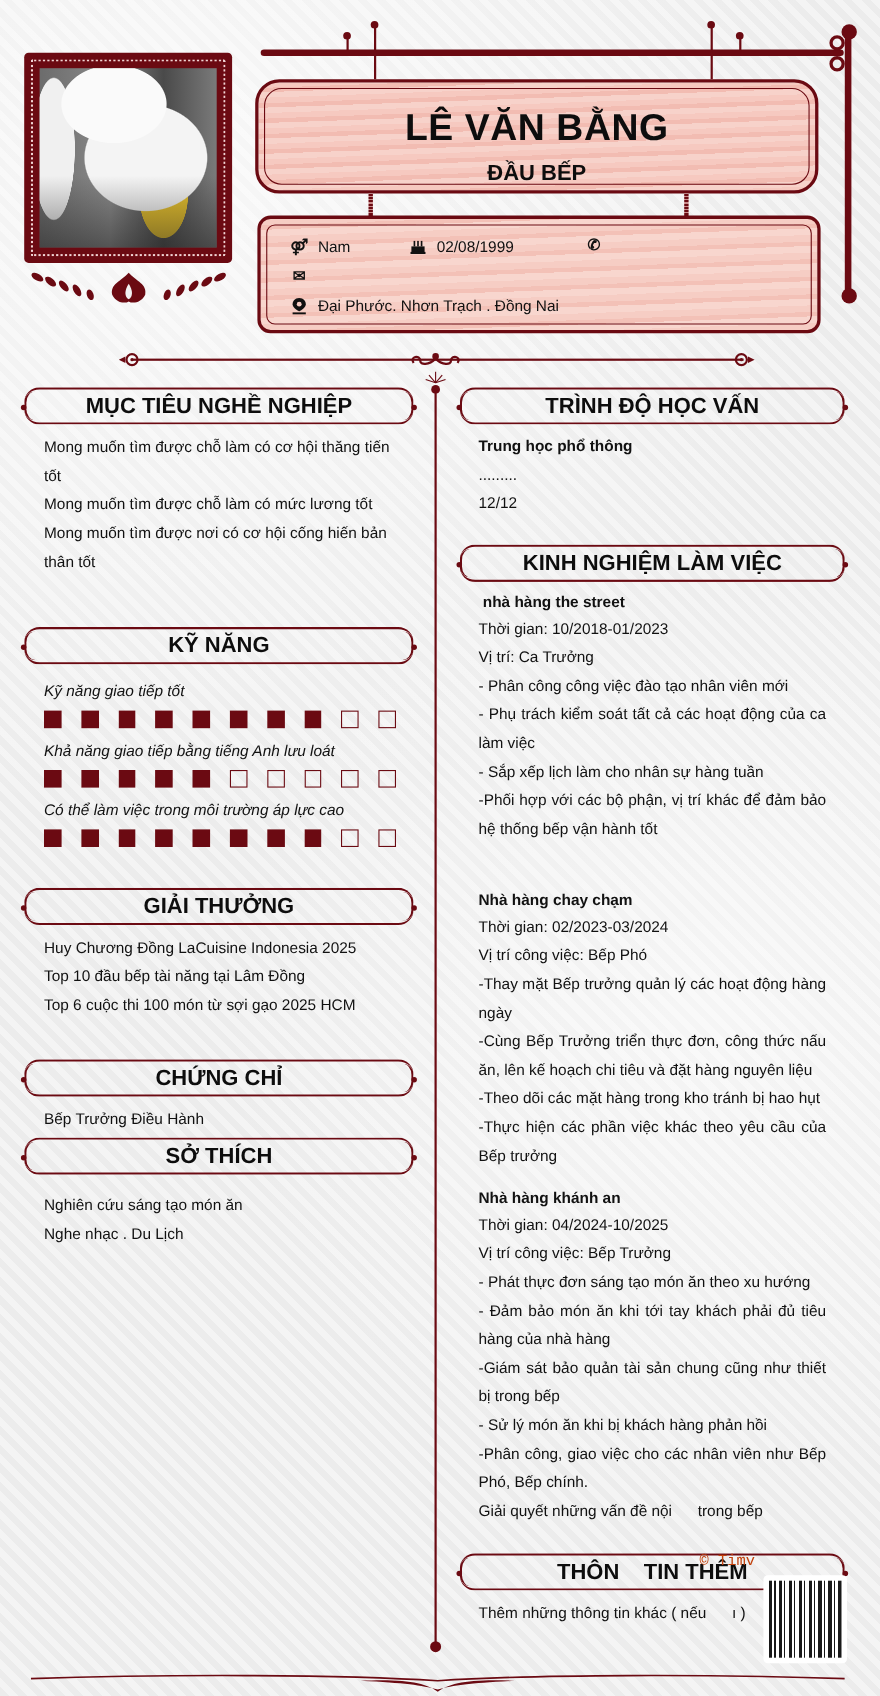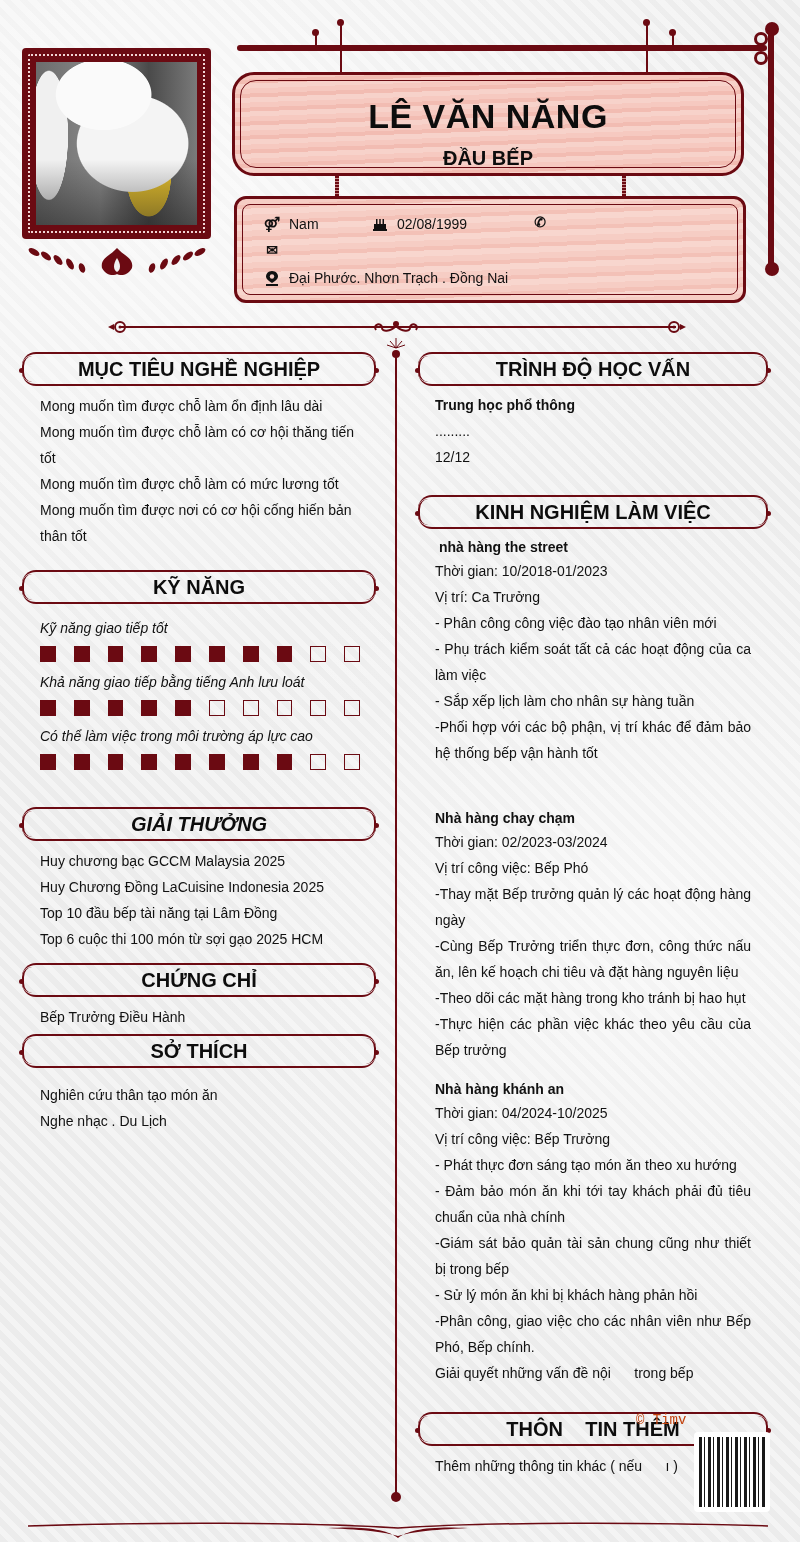--- a/index.html
+++ b/index.html
@@ -165,21 +165,21 @@
 <div class="abs pin-line" style="left:315px;top:32px;height:14px;"></div>
 <div class="abs pin-dot" style="left:312px;top:29px;"></div>
 <div class="abs pin-line" style="left:340px;top:22px;height:50px;"></div>
 <div class="abs pin-dot" style="left:337px;top:19px;"></div>
 <div class="abs pin-line" style="left:646px;top:22px;height:50px;"></div>
 <div class="abs pin-dot" style="left:643px;top:19px;"></div>
 <div class="abs pin-line" style="left:672px;top:32px;height:14px;"></div>
 <div class="abs pin-dot" style="left:669px;top:29px;"></div>
 
 <div class="abs name-board">
-  <div class="name">LÊ VĂN NĂNG</div>
+  <div class="name">LÊ VĂN BẰNG</div>
   <div class="title">ĐẦU BẾP</div>
 </div>
 
 <div class="abs chain" style="left:335px;top:176px;height:21px;"></div>
 <div class="abs chain" style="left:622px;top:176px;height:21px;"></div>
 
 <div class="abs info-board">
   <div class="info-row" style="left:26px;top:17px;">
     <span class="ico">⚤</span>
     <span>Nam</span>
@@ -247,21 +247,20 @@
 </div>
 <div class="abs v-rule"></div>
 <div class="abs v-dot" style="left:391px;top:1492px;"></div>
 
 <div class="sec-head" style="left:22px;top:352px;width:354px;">
   <span class="cap-l"></span>
     <span class="cap-r"></span>
   <span class="sec-title">MỤC TIÊU NGHỀ NGHIỆP</span>
 </div>
 <div class="left-col" style="top:393px;">
-  <div> Mong muốn tìm được chỗ làm ổn định lâu dài</div>
   <div>Mong muốn tìm được chỗ làm có cơ hội thăng tiến tốt</div>
   <div>Mong muốn tìm được chỗ làm có mức lương tốt</div>
   <div>Mong muốn tìm được nơi có cơ hội cống hiến bản thân tốt</div>
 </div>
 
 <div class="sec-head" style="left:22px;top:570px;width:354px;">
   <span class="cap-l"></span>
     <span class="cap-r"></span>
   <span class="sec-title">KỸ NĂNG</span>
 </div>
@@ -300,48 +299,47 @@
       <span class="sq on"></span>
       <span class="sq on"></span>
       <span class="sq on"></span>
       <span class="sq on"></span>
       <span class="sq on"></span>
       <span class="sq off"></span>
       <span class="sq off"></span>
   </div>
 </div>
 
-<div class="sec-head" style="left:22px;top:807px;width:354px;font-style:italic;">
+<div class="sec-head" style="left:22px;top:807px;width:354px;">
   <span class="cap-l"></span>
     <span class="cap-r"></span>
   <span class="sec-title">GIẢI THƯỞNG</span>
 </div>
 <div class="left-col" style="top:848px;">
-  <div>Huy chương bạc GCCM Malaysia 2025</div>
   <div>Huy Chương Đồng LaCuisine Indonesia 2025</div>
   <div>Top 10 đầu bếp tài năng tại Lâm Đồng</div>
   <div>Top 6 cuộc thi 100 món từ sợi gạo 2025 HCM</div>
 </div>
 
 <div class="sec-head" style="left:22px;top:963px;width:354px;">
   <span class="cap-l"></span>
     <span class="cap-r"></span>
   <span class="sec-title">CHỨNG CHỈ</span>
 </div>
 <div class="left-col" style="top:1004px;">
   <div>Bếp Trưởng Điều Hành</div>
 </div>
 
 <div class="sec-head" style="left:22px;top:1034px;width:354px;">
   <span class="cap-l"></span>
     <span class="cap-r"></span>
   <span class="sec-title">SỞ THÍCH</span>
 </div>
 <div class="left-col" style="top:1082px;">
-  <div>Nghiên cứu thân tạo món ăn</div>
+  <div>Nghiên cứu sáng tạo món ăn</div>
   <div>Nghe nhạc . Du Lịch</div>
 </div>
 
 <div class="sec-head" style="left:418px;top:352px;width:350px;">
   <span class="cap-l"></span>
     <span class="cap-r"></span>
   <span class="sec-title">TRÌNH ĐỘ HỌC VẤN</span>
 </div>
 <div class="right-col" style="top:392px;">
   <div class="bold">Trung học phổ thông</div>
@@ -373,21 +371,21 @@
   <div>-Cùng Bếp Trưởng triển thực đơn, công thức nấu ăn, lên kế hoạch chi tiêu và đặt hàng nguyên liệu</div>
   <div>-Theo dõi các mặt hàng trong kho tránh bị hao hụt</div>
   <div>-Thực hiện các phần việc khác theo yêu cầu của Bếp trưởng</div>
 </div>
 
 <div class="right-col" style="top:1077px;">
   <div class="bold" style="line-height:24px;">Nhà hàng khánh an</div>
   <div style="line-height:25px;">Thời gian: 04/2024-10/2025</div>
   <div>Vị trí công việc: Bếp Trưởng</div>
   <div>- Phát thực đơn sáng tạo món ăn theo xu hướng</div>
-  <div>- Đảm bảo món ăn khi tới tay khách phải đủ tiêu chuẩn của nhà chính</div>
+  <div>- Đảm bảo món ăn khi tới tay khách phải đủ tiêu hàng của nhà hàng</div>
   <div>-Giám sát bảo quản tài sản chung cũng như thiết bị trong bếp</div>
   <div>- Sử lý món ăn khi bị khách hàng phản hồi</div>
   <div>-Phân công, giao việc cho các nhân viên như Bếp Phó, Bếp chính.</div>
   <div style="white-space:pre;">Giải quyết những vấn đề nội      trong bếp</div>
 </div>
 
 <div class="sec-head" style="left:418px;top:1412px;width:350px;">
   <span class="cap-l"></span>
     <span class="cap-r"></span>
   <span class="sec-title" style="white-space:pre;">THÔN    TIN THÊM</span>

